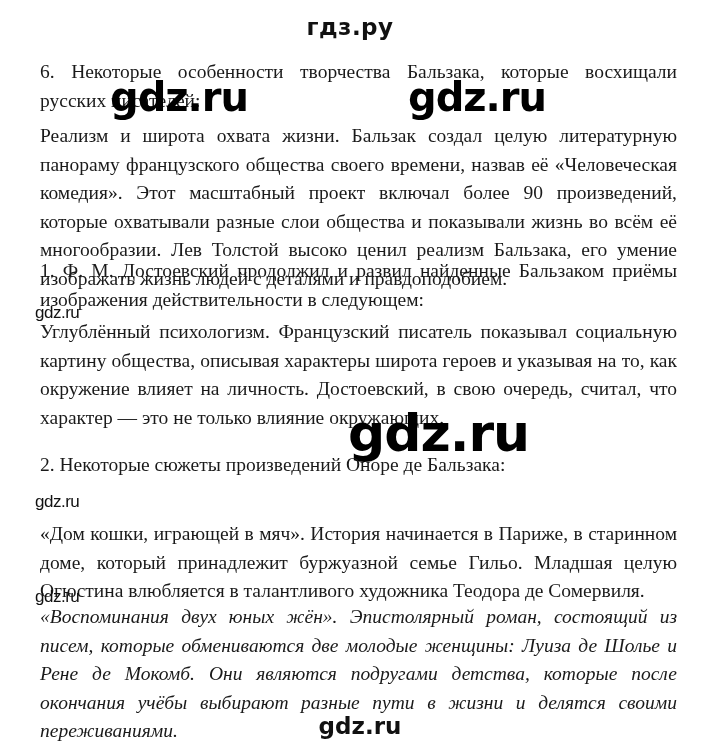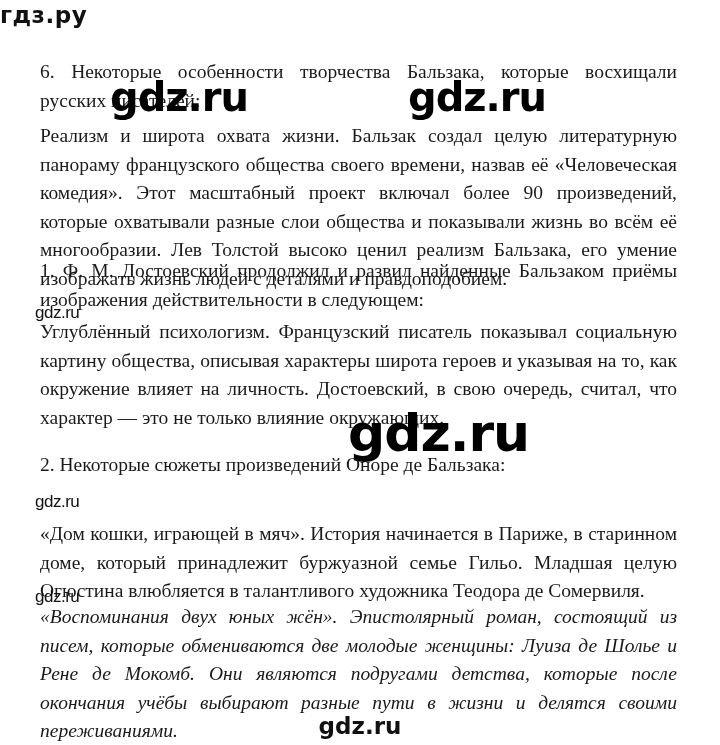--- a/index.html
+++ b/index.html
@@ -10,23 +10,23 @@
     body {
       width: 720px;
       height: 745px;
       position: relative;
       overflow: hidden;
       color: #111111;
     }
     .site-header {
       position: absolute;
       left: 0;
-      top: 2px;
+      top: 14px;
       width: 700px;
-      text-align: left;
+      text-align: center;
       font-family: "DejaVu Sans", sans-serif;
       font-weight: bold;
       font-size: 23px;
       letter-spacing: 0.5px;
       color: #111;
     }
     .para {
       position: absolute;
       left: 40px;
       width: 637px;

